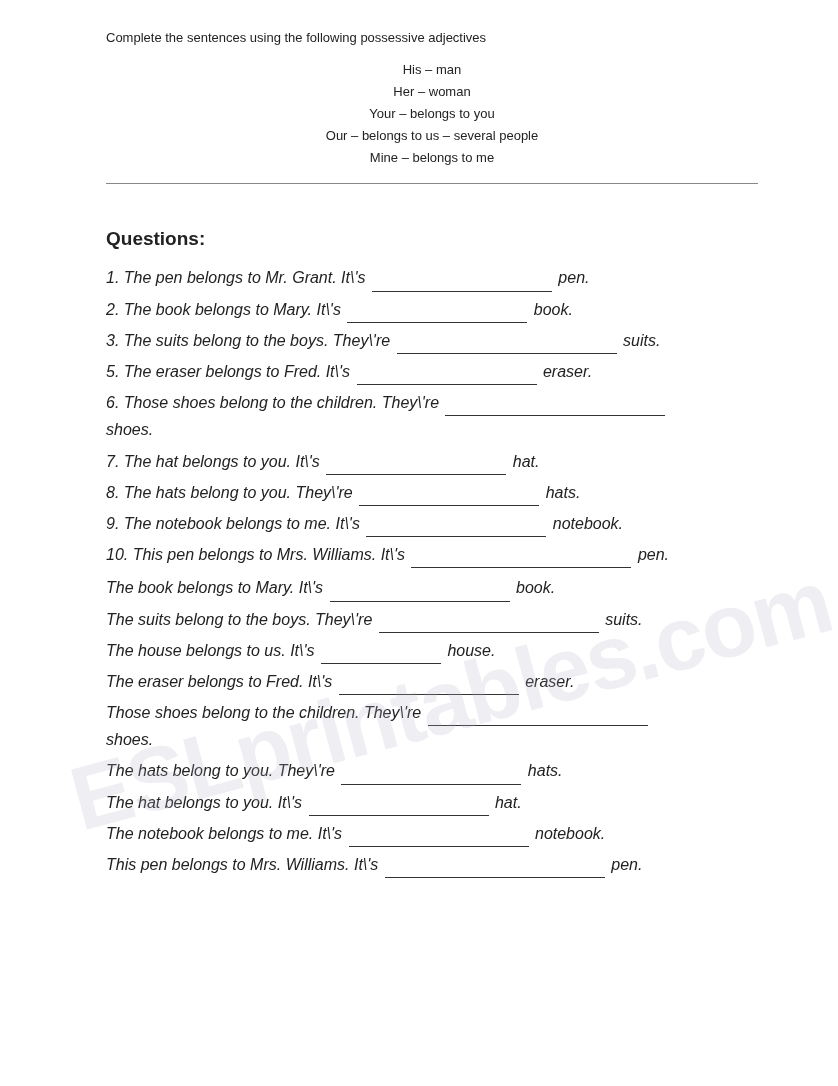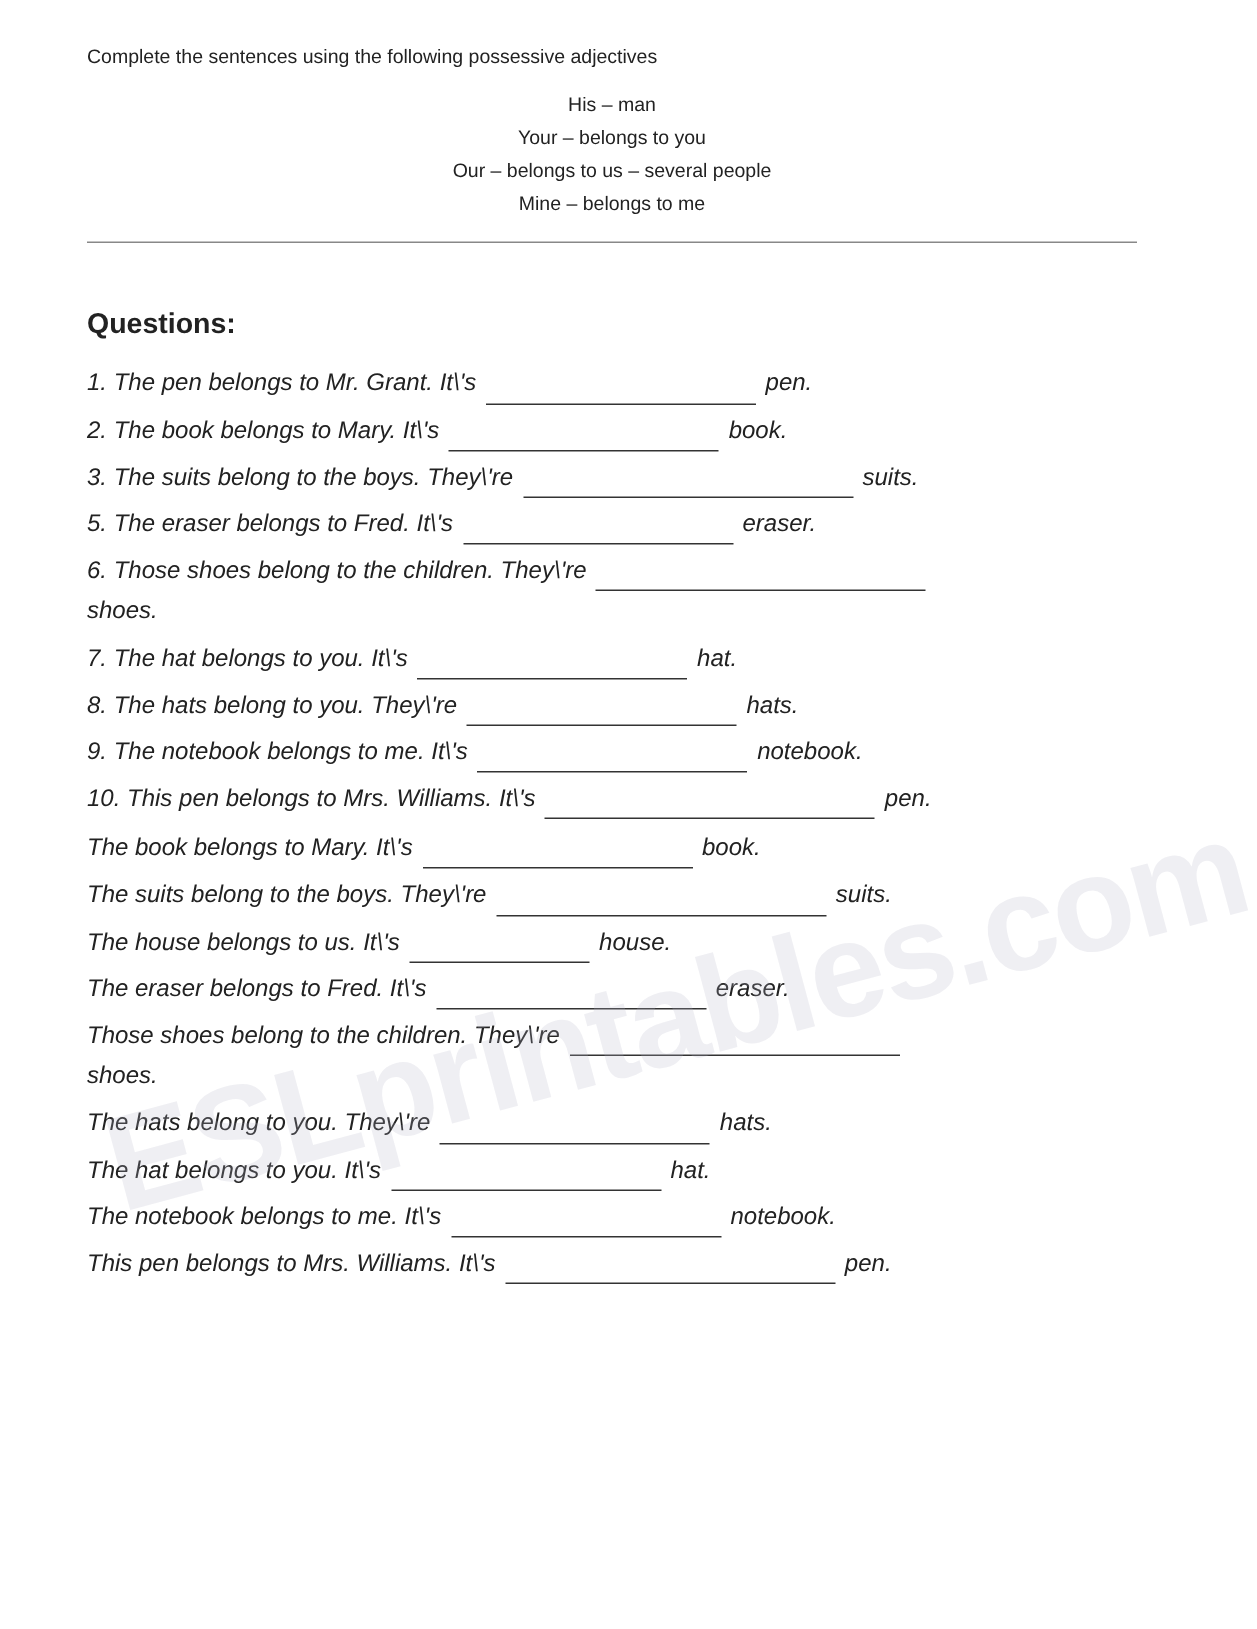--- a/index.html
+++ b/index.html
@@ -11,21 +11,21 @@
       background: #fff;
       font-family: Arial, sans-serif;
       font-size: 13px;
       color: #222;
       width: 838px;
       min-height: 1086px;
       position: relative;
       overflow: hidden;
     }
     .page {
-      padding: 30px 80px 30px 58px;
+      padding: 30px 80px 30px 106px;
       position: relative;
     }
     .instructions {
       margin-bottom: 14px;
       font-size: 13px;
     }
     .vocab-list {
       margin-bottom: 10px;
       line-height: 1.7;
       text-align: center;
@@ -81,20 +81,21 @@
   </style>
 </head>
 <body>
 
 <div class="page">
 
   <p class="instructions">Complete the sentences using the following possessive adjectives</p>
 
   <div class="vocab-list">
     <div>His – man</div>
+    <div>Her – woman</div>
     <div>Your – belongs to you</div>
     <div>Our – belongs to us – several people</div>
     <div>Mine – belongs to me</div>
   </div>
 
   <hr class="divider">
 
   <p class="questions-label">Questions:</p>
 
   <div>

